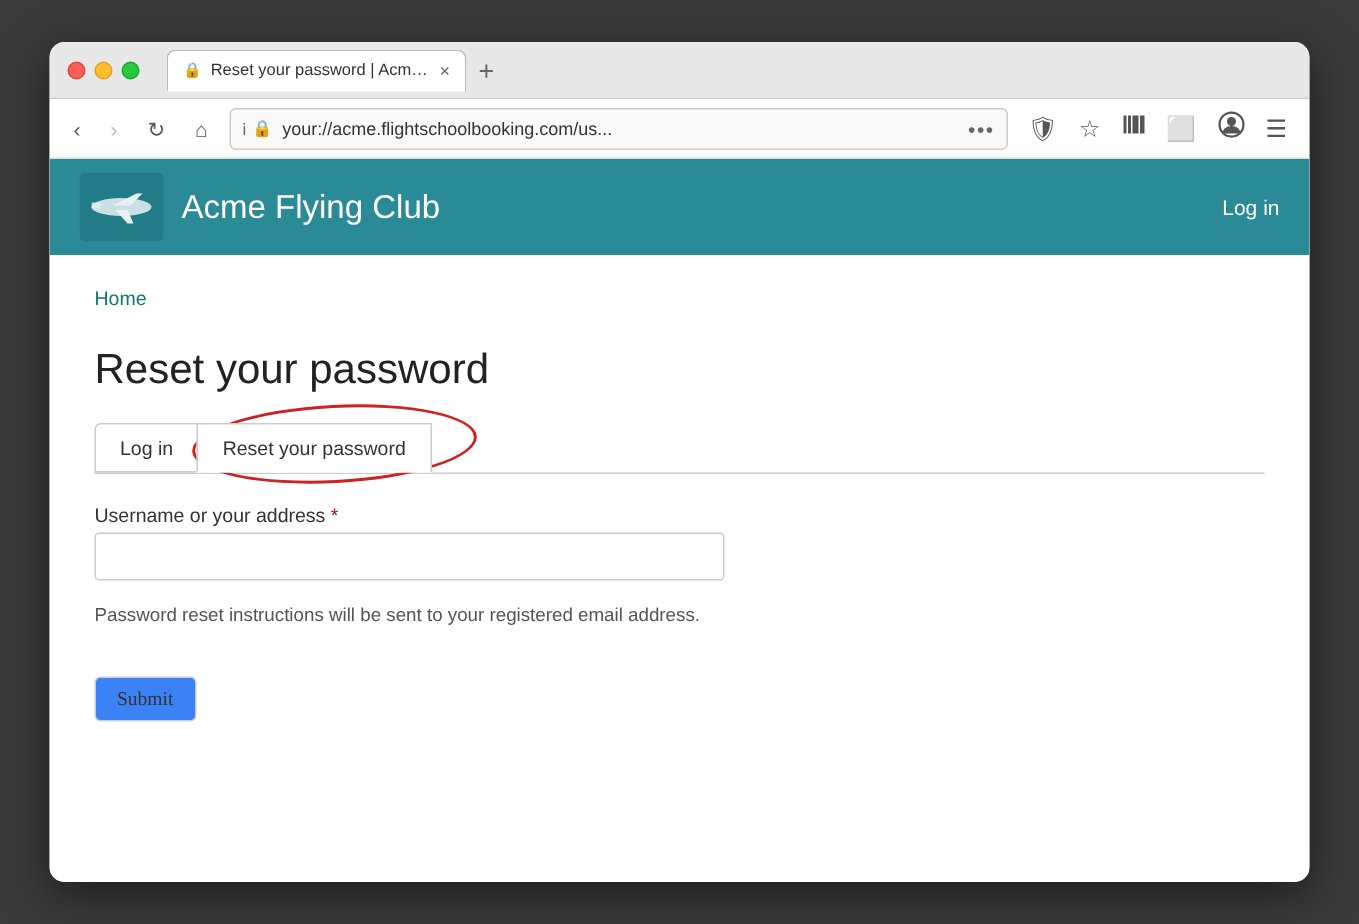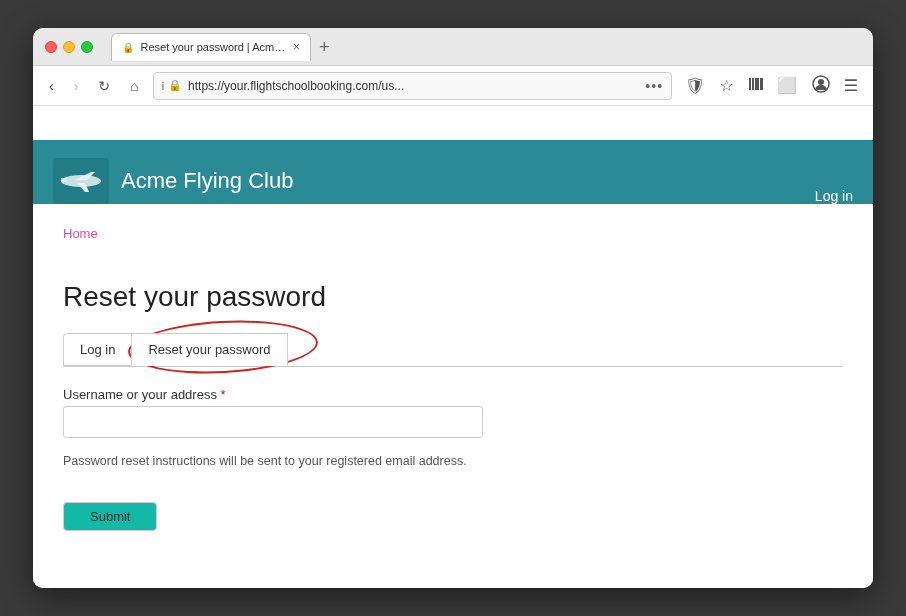--- a/index.html
+++ b/index.html
@@ -182,24 +182,23 @@
       overflow-y: auto;
       display: flex;
       flex-direction: column;
     }
 
     
     .site-header {
       background: #2a8a96;
       height: 64px;
       display: flex;
-      align-items: flex-end;
+      align-items: center;
       padding: 0 20px;
       position: relative;
-      margin-top: 34px;
     }
 
     .site-logo-area {
       display: flex;
       align-items: center;
       gap: 12px;
     }
 
     .site-title {
       color: #fff;
@@ -216,25 +215,25 @@
       cursor: pointer;
     }
 
     
     .main-content {
       padding: 20px 30px;
       flex: 1;
     }
 
     .breadcrumb {
-      color: #ec4899;
+      color: #0f766e;
       font-size: 13px;
       text-decoration: none;
       cursor: pointer;
-      margin-bottom: 40px;
+      margin-bottom: 24px;
       display: inline-block;
     }
 
     .page-heading {
       font-size: 28px;
       font-weight: 400;
       color: #222;
       margin-bottom: 20px;
     }
 
@@ -310,27 +309,28 @@
       outline: none;
     }
 
     .form-hint {
       font-size: 12.5px;
       color: #555;
       margin-bottom: 34px;
     }
 
     .submit-btn {
-      padding: 6px 26px;
+      padding: 6px 14px;
       font-size: 13px;
-      background: #14b8a6;
+      background: #3b82f6;
       border: 1px solid #ccc;
       border-radius: 4px;
       cursor: pointer;
       color: #333;
+      font-family: Liberation Serif, serif;
     }
 
     
     .plane-svg {
       width: 56px;
       height: 46px;
     }
   </style>
 </head>
 <body>
@@ -356,21 +356,21 @@
   <div class="nav-bar">
     <button class="nav-btn">‹</button>
     <button class="nav-btn disabled">›</button>
     <button class="nav-btn">↻</button>
     <button class="nav-btn">⌂</button>
     <div class="address-bar">
       <div class="address-bar-icons">
         <span>ℹ</span>
         <span>🔒</span>
       </div>
-      <span class="address-text">https://your.flightschoolbooking.com/us...</span>
+      <span class="address-text">your://acme.flightschoolbooking.com/us...</span>
       <span class="address-more">•••</span>
     </div>
     <div class="nav-right">
       <button class="nav-icon-btn">🛡</button>
       <button class="nav-icon-btn">☆</button>
       <button class="nav-icon-btn">
         <svg width="16" height="16" viewBox="0 0 16 16" fill="#555">
             <rect x="1" y="2" width="2" height="12"></rect>
             <rect x="4" y="2" width="2" height="12"></rect>
             <rect x="7" y="2" width="4" height="12"></rect>

